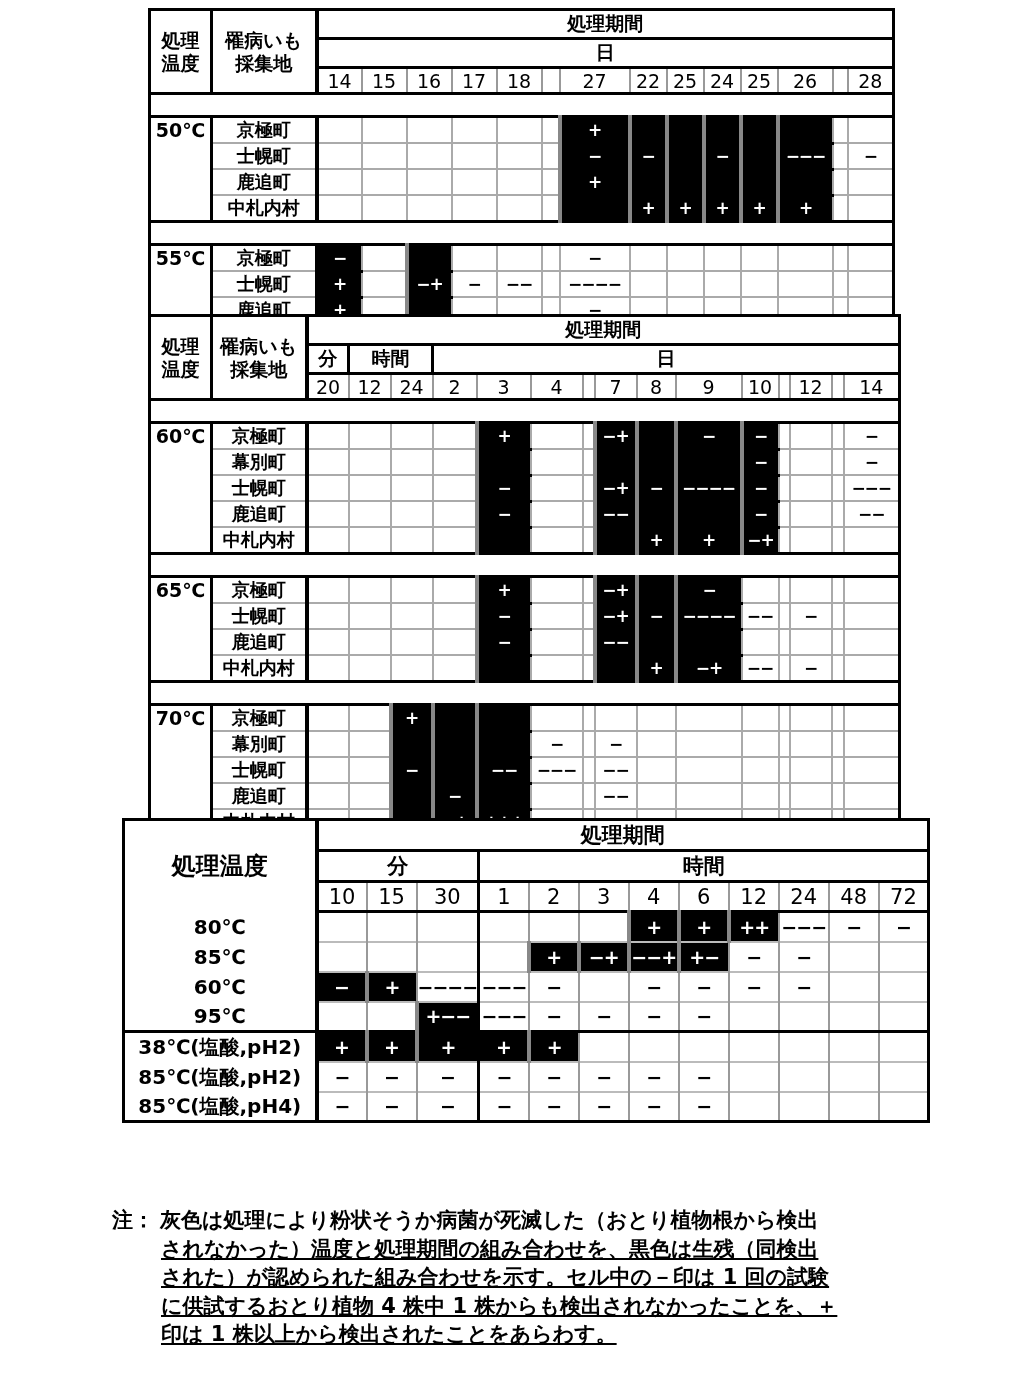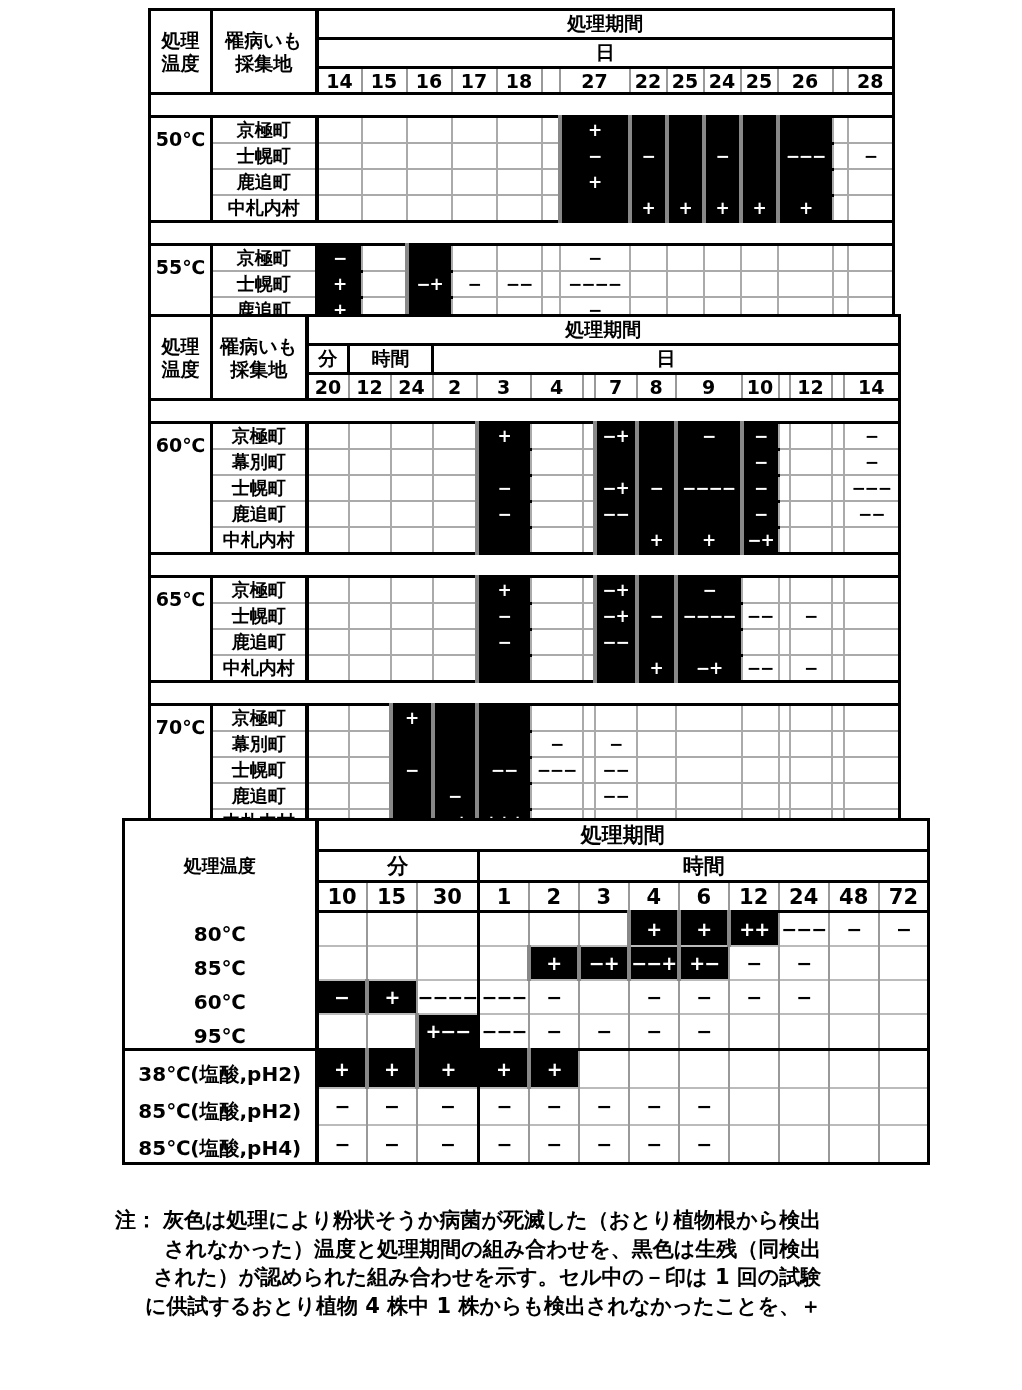--- a/index.html
+++ b/index.html
@@ -13,54 +13,54 @@
   table.fig{border-collapse:collapse;table-layout:fixed;background:#fff;border:3px solid #000;}
   .fig th,.fig td{padding:0;margin:0;text-align:center;vertical-align:middle;overflow:hidden;white-space:nowrap;}
 
   
   .fig .corner{font-weight:700;white-space:pre-line;line-height:1.2;}
   .fig .temp-h{border-right:3px solid #000;}
   .fig .site-h{border-right:4px solid #000;}
   .fig .period{border-bottom:3px solid #000;font-weight:700;margin-left:14px;}
   .fig tr.units th{border-bottom:3px solid #000;font-weight:700;}
   .fig tr.units th.gdiv{border-left:3px solid #000;}
-  .fig tr.nums th{border-bottom:3px solid #000;font-weight:700;border-left:2px solid #999;}
+  .fig tr.nums th{border-bottom:3px solid #000;font-weight:400;border-left:2px solid #999;}
 
   
-  .fig td.temp{border-right:3px solid #000;font-weight:700;vertical-align:top;padding-top:10px;}
+  .fig td.temp{border-right:3px solid #000;font-weight:700;vertical-align:top;padding-top:1px;}
   .fig td.site{border-right:4px solid #000;border-top:2px solid #aaa;font-weight:700;}
   .fig td.cell{border-left:2px solid #aaa;border-top:2px solid #aaa;font-weight:700;letter-spacing:-1px;}
   .fig td.cell.black{background:#000;color:#fff;border-left:4px solid #888;}
   .t0 td.cell.black,.t1 td.cell.black{border-top:3px solid #000;}
   .fig tr.sep td{border-top:3px solid #000;border-bottom:3px solid #000;background:#fff;height:4px;line-height:0;}
   .fig tr.asep td{border-top:3px solid #000;}
   .fig .hd{border-left:3px solid #000 !important;}
 
   
   .t0 thead tr,.t1 thead tr{height:26px;}
   .t0 thead tr.units,.t1 thead tr.units{height:24px;}
   .t0 tbody tr,.t1 tbody tr{height:23px;}
   .t0 th,.t1 th{font-size:19px;}
   .t0 td.temp,.t1 td.temp{font-size:19px;}
   .t0 td.site,.t1 td.site{font-size:18px;}
   .t0 td.cell,.t1 td.cell{font-size:17px;}
 
   .t2 thead tr{height:30px;}
   .t2 tbody tr{height:30px;}
   .t2 th{font-size:21px;}
-  .t2 .corner{font-size:18px;}
+  .t2 .corner{font-size:24px;}
   .t2 .temp-h{border-right:4px solid #000;}
   .t2 td.temp{vertical-align:middle;border-right:4px solid #000;font-size:20px;}
   .t2 td.cell{border-left:2px solid #999;border-top:2px solid #bbb;font-size:19px;}
 
   .caption{position:absolute;left:35px;top:1150px;font-size:25px;font-weight:700;letter-spacing:0.5px;}
   .caption .fig-no{margin-right:14px;}
-  .note{position:absolute;left:96px;top:1206px;font-size:21px;line-height:28.5px;font-weight:600;text-align:right;}
+  .note{position:absolute;left:112px;top:1206px;font-size:21px;line-height:28.5px;font-weight:600;}
   .note .nline{white-space:nowrap;}
-  .note .ind{margin-left:49px;}
+  .note .ind{margin-left:49px;text-decoration:underline;}
   .note .prefix{margin-right:6px;}
 </style>
 </head>
 <body>
 
 <div class="page">
   <div class="tbl-wrap t0pos">
       <table class="fig t0">
         <colgroup>
           <col style="width: 62px;">
@@ -784,14 +784,15 @@
         </tbody>
       </table>
     </div>
 
 
   <div class="note">
     <div class="nline"><span class="prefix">注：</span><span>灰色は処理により粉状そうか病菌が死滅した（おとり植物根から検出</span></div>
     <div class="nline ind">されなかった）温度と処理期間の組み合わせを、黒色は生残（同検出</div>
     <div class="nline ind">された）が認められた組み合わせを示す。セル中の－印は 1 回の試験</div>
     <div class="nline ind">に供試するおとり植物 4 株中 1 株からも検出されなかったことを、＋</div>
+    <div class="nline ind">印は 1 株以上から検出されたことをあらわす。</div>
   </div>
 </div>
 
 </body></html>

